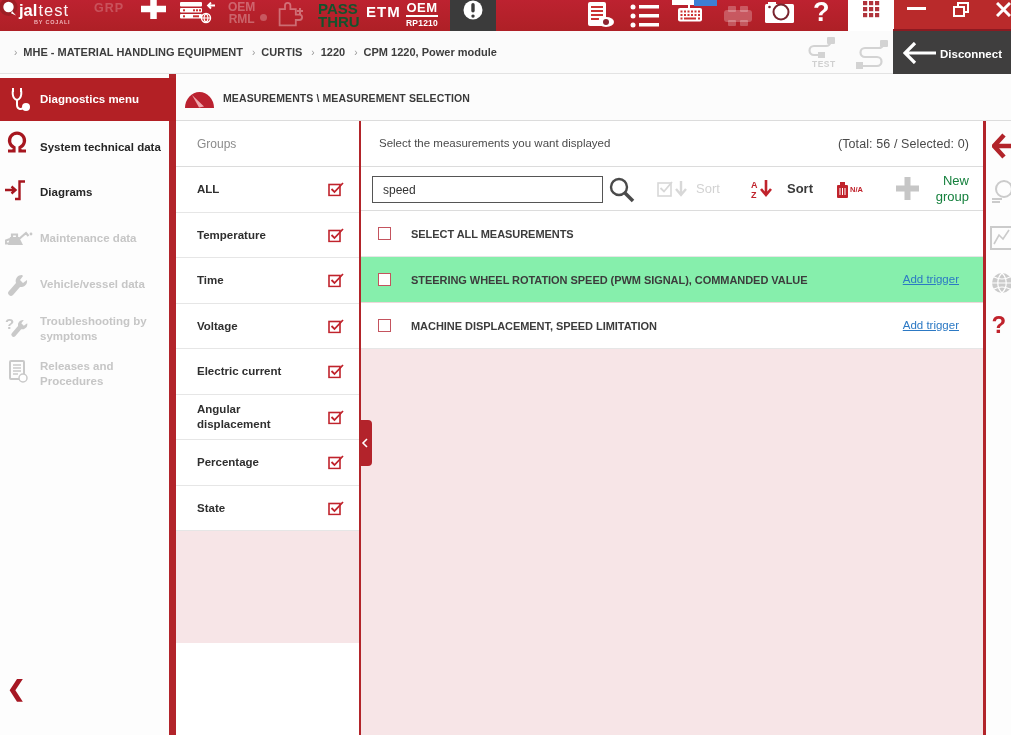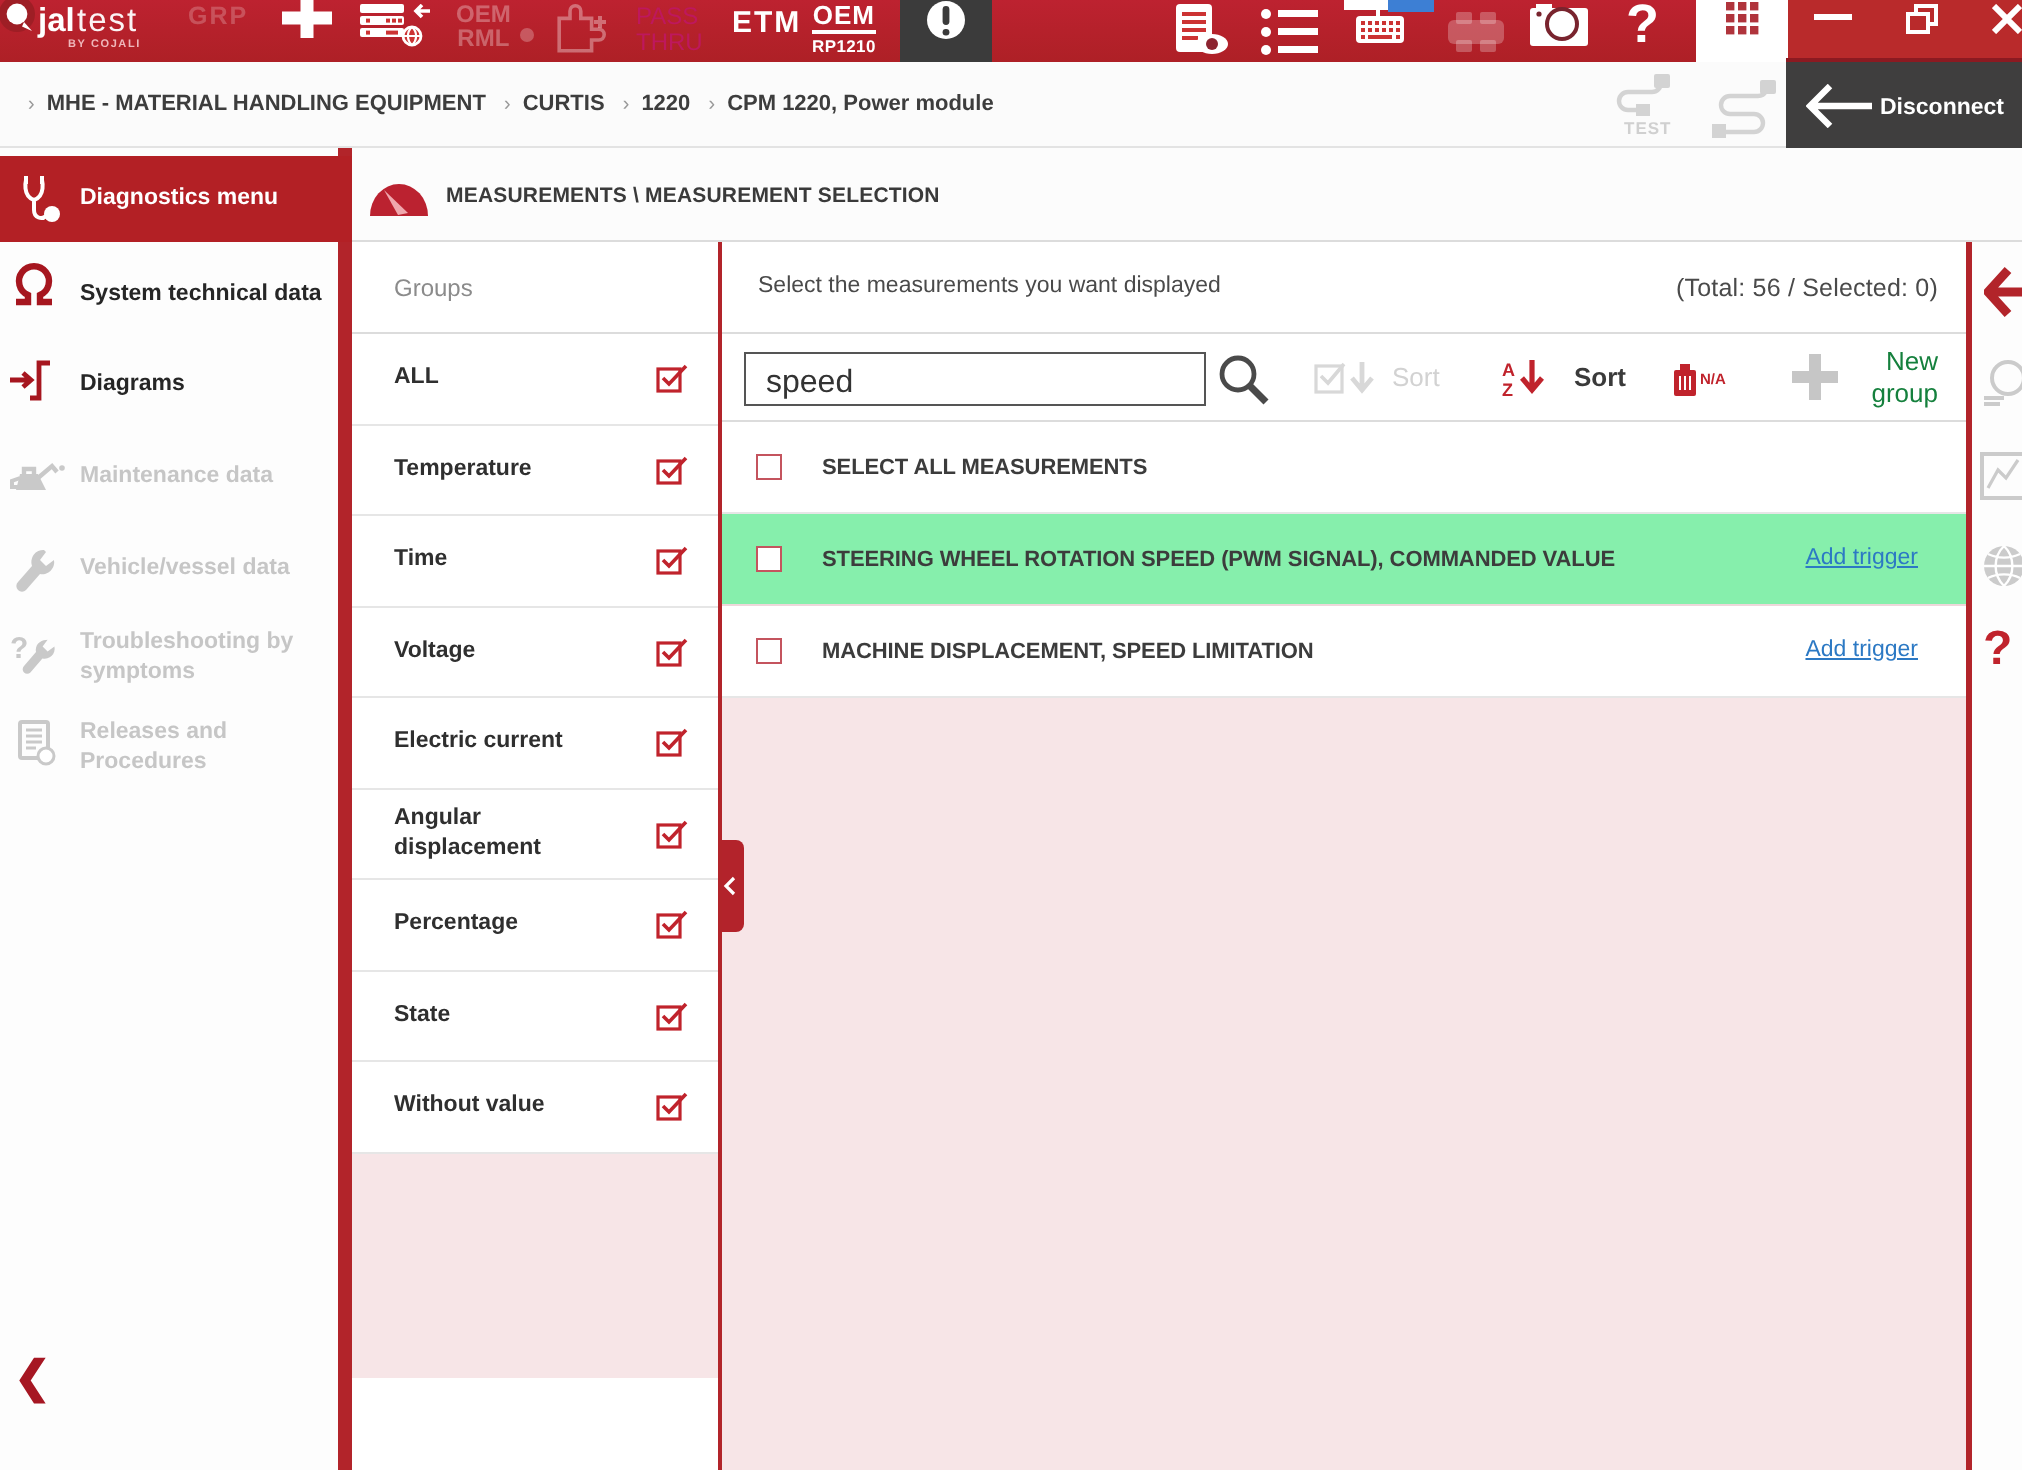--- a/index.html
+++ b/index.html
@@ -8,21 +8,21 @@
 body { font-family:"Liberation Sans", sans-serif; position:relative; background:#fff; }
 .abs { position:absolute; }
 
 
 #topbar { left:0; top:0; width:1011px; height:31px; background:linear-gradient(#bd2230,#ae2026); }
 #winctl { left:891px; top:0; width:120px; height:30px; background:#b92a2b; }
 .tb-dis { color:rgba(255,255,255,0.30); }
 #logo { left:0px; top:0px; color:#fff; }
 #grp { left:94px; top:1px; font-size:12.5px; font-weight:bold; letter-spacing:1px; color:rgba(255,255,255,0.22);}
 #oemrml { left:228px; top:1px; font-size:12px; font-weight:bold; line-height:12px; text-align:center;}
-#passthru { left:318px; top:2px; font-size:12px; font-weight:normal; line-height:13px; color:#be185d; text-align:left;}
+#passthru { left:318px; top:2px; font-size:15px; font-weight:bold; line-height:13px; color:#14532d; text-align:left;}
 #etm { left:366px; top:3px; font-size:15px; font-weight:bold; color:#fff; letter-spacing:1px;}
 #oemrp { left:406px; top:0px; text-align:center; color:#fff; }
 #oemrp .l1 { font-size:13px; font-weight:bold; border-bottom:2px solid #fff; padding-bottom:0px; letter-spacing:0.5px;}
 #oemrp .l2 { font-size:8.5px; font-weight:bold; letter-spacing:0.2px; margin-top:1px;}
 #darkbox { left:450px; top:0; width:46px; height:31px; background:#3b3b3b; }
 #qmark { left:813px; top:-3px; font-size:27px; font-weight:bold; color:#fff; }
 #appsbox { left:848px; top:0; width:46px; height:32px; background:#fff; }
 
 
 #crumbbar { left:0; top:31px; width:1011px; height:43px; background:#fbfbfb; border-bottom:1px solid #e3e3e3; }
@@ -56,21 +56,21 @@
 #redline1 { z-index:5; left:359px; top:121px; width:2px; height:614px; background:#b2242a; }
 #gtab { z-index:6; left:361px; top:420px; width:11px; height:46px; background:#b3232b; border-radius:0 4px 4px 0; text-align:center; }
 
 
 #meas { left:361px; top:121px; width:622px; height:614px; background:#f7e5e7; }
 #mrowA { position:relative; height:46px; background:#fff; border-bottom:1px solid #dcdcdc; }
 #mrowA .lft { position:absolute; left:18px; top:16px; font-size:11.5px; color:#4a4a4a; }
 #mrowA .rgt { position:absolute; right:14px; top:16px; font-size:12.5px; letter-spacing:0.1px; color:#4a4a4a; }
 #mtool { position:relative; height:44px; background:#fff; border-bottom:1px solid #dcdcdc; }
 #minput { position:absolute; left:11px; top:9px; width:231px; height:27px; border:1.5px solid #555; background:#fff; }
-#minput span { position:absolute; left:10px; top:6px; font-size:16px; color:#333; }
+#minput span { position:absolute; left:10px; top:6px; font-size:12px; color:#333; }
 .sortgray { position:absolute; left:335px; top:14px; font-size:13px; color:#d2d2d2; }
 .sortdark { position:absolute; left:426px; top:14px; font-size:13px; font-weight:bold; color:#3a3a3a; }
 .na { position:absolute; left:489px; top:18px; font-size:7.5px; font-weight:bold; color:#c0232c; }
 .newgroup { position:absolute; left:560px; top:6px; width:48px; font-size:13px; color:#15803d; line-height:16px; text-align:right;}
 .mrow { position:relative; height:46px; background:#fff; border-bottom:1px solid #e6e6e6; }
 .mrow.pink { background:#86efac; border-bottom:1px solid #eed7da;}
 .mrow .cb { position:absolute; left:17px; top:16px; width:13px; height:13px; border:1.5px solid #c4545e; background:#fff; }
 .mrow .mt { position:absolute; left:50px; top:17px; font-size:11px; letter-spacing:-0.05px; font-weight:bold; color:#3c3c3c; }
 .mrow .trig { position:absolute; right:24px; top:16px; font-size:11.5px; color:#2c79c4; text-decoration:underline; }
 
@@ -406,27 +406,20 @@
         <path d="M3.5 7.5 L6.5 10.5 L15 1.5" stroke="#c0232c" stroke-width="1.8" fill="none"></path>
       </svg>
     </div>
   <div class="grow">
       <div class="gt">State</div>
       <svg width="17" height="15" viewBox="0 0 17 15">
         <rect x="1" y="3" width="11" height="11" fill="none" stroke="#c0232c" stroke-width="1.6"></rect>
         <path d="M3.5 7.5 L6.5 10.5 L15 1.5" stroke="#c0232c" stroke-width="1.8" fill="none"></path>
       </svg>
     </div>
-  <div class="grow">
-      <div class="gt">Without value</div>
-      <svg width="17" height="15" viewBox="0 0 17 15">
-        <rect x="1" y="3" width="11" height="11" fill="none" stroke="#c0232c" stroke-width="1.6"></rect>
-        <path d="M3.5 7.5 L6.5 10.5 L15 1.5" stroke="#c0232c" stroke-width="1.8" fill="none"></path>
-      </svg>
-    </div>
   <div id="gfill"></div>
 </div>
 <div class="abs" id="redline1"></div>
 <div class="abs" id="gtab">
     <svg width="7" height="10" viewBox="0 0 7 10" style="margin-top:18px;">
       <path d="M6 1 L2 5 L6 9" stroke="#fff" stroke-width="1.6" fill="none"></path>
     </svg>
   </div>
 
 <div class="abs" id="meas">

